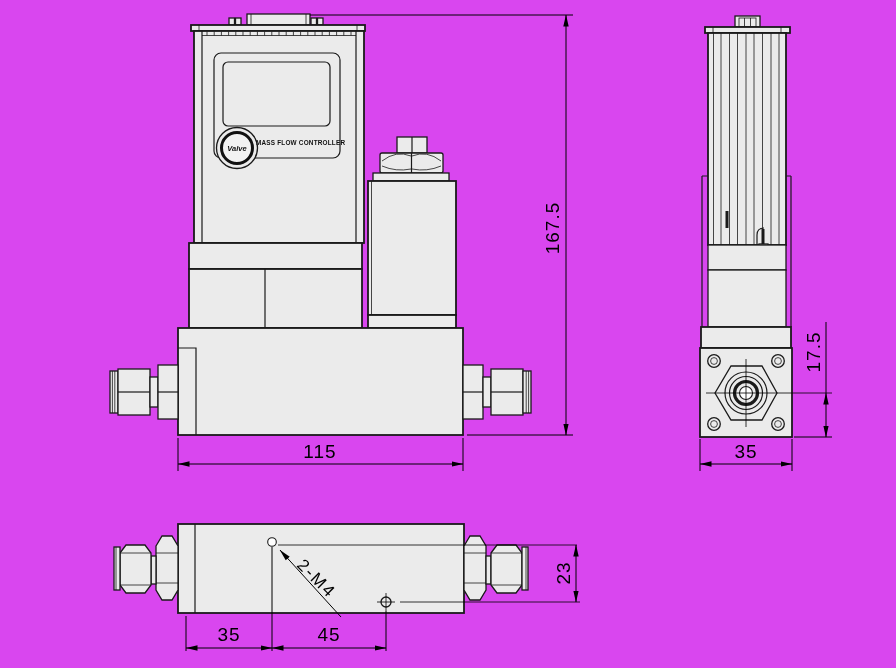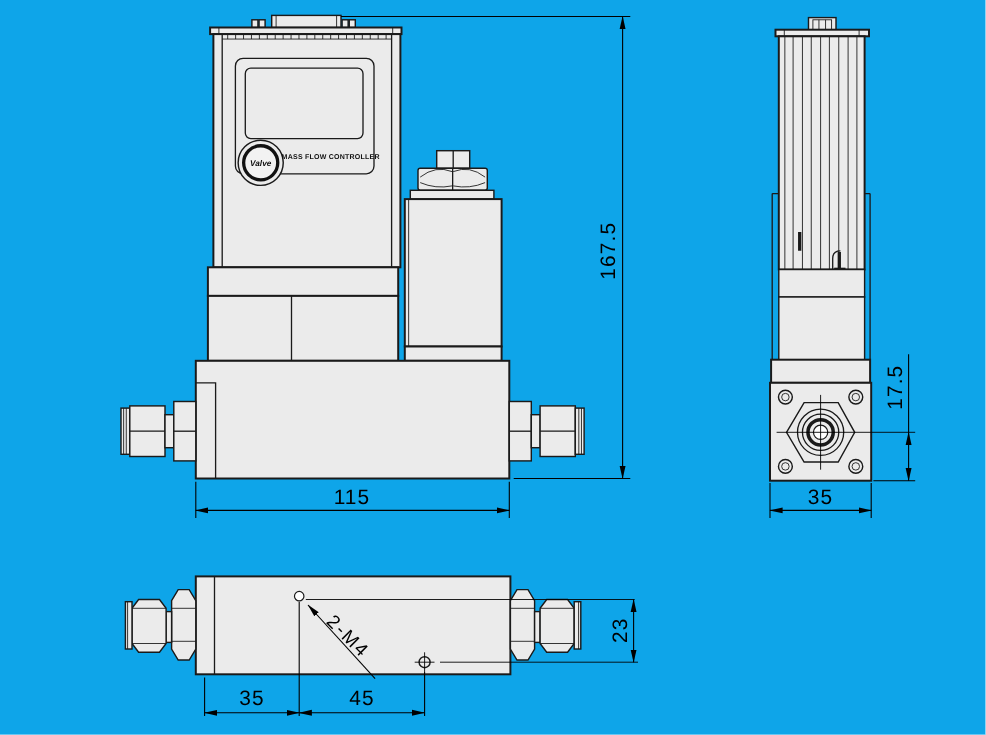--- a/index.html
+++ b/index.html
@@ -1,16 +1,16 @@
 <!DOCTYPE html>
 <html><head>
 <meta charset="utf-8">
 <style>
   html,body{margin:0;padding:0;background:#ffffff;}
-  .stage{position:relative;width:896px;height:668px;background:#0ea5e9;overflow:hidden;
+  .stage{position:relative;width:896px;height:668px;background:#d946ef;overflow:hidden;
          font-family:"Liberation Sans",sans-serif;}
   svg{display:block}
   
   .face{fill:#ebebeb;stroke:#1a1a1a;stroke-width:1.8;stroke-linejoin:miter;}
   .face2{fill:#ebebeb;stroke:#1a1a1a;stroke-width:1.3;}
   
   .ln{fill:none;stroke:#1a1a1a;stroke-width:1.2;}
   .lnt{fill:none;stroke:#1a1a1a;stroke-width:0.8;}
   .lnb{fill:none;stroke:#1a1a1a;stroke-width:3;}
   

